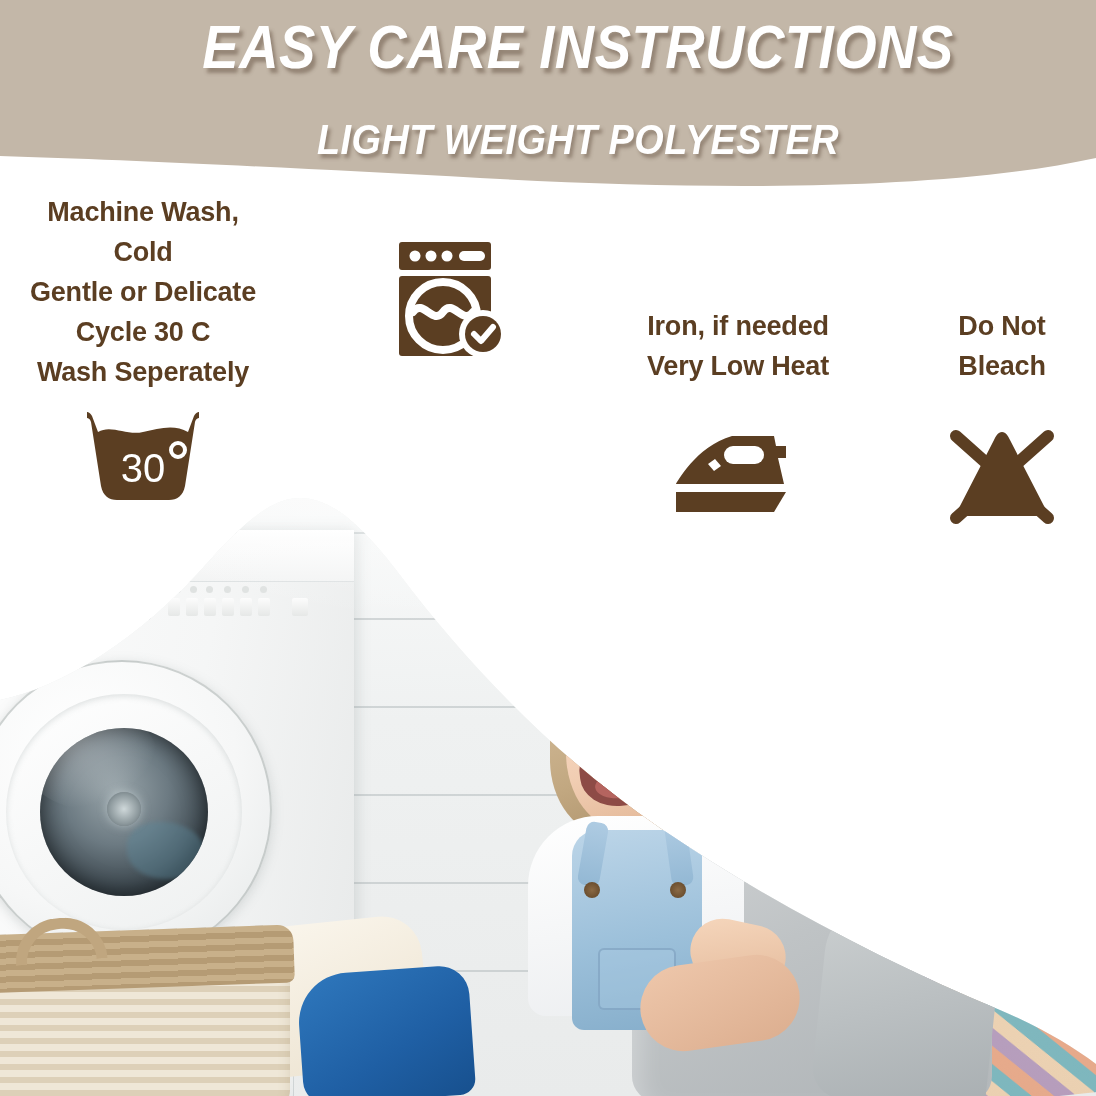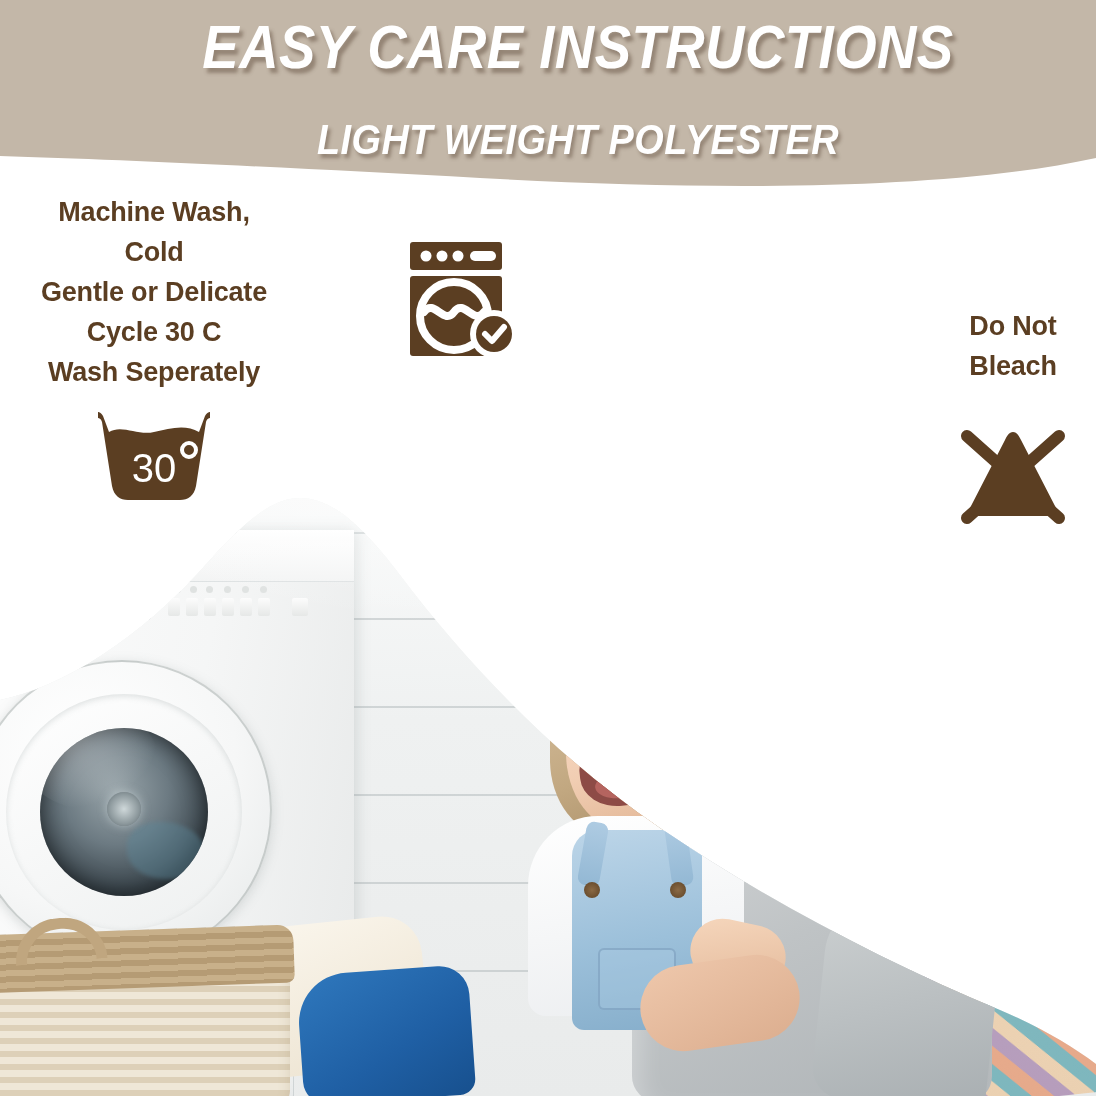--- a/index.html
+++ b/index.html
@@ -67,21 +67,21 @@
     color:#ffffff;
     text-shadow:3px 4px 4px rgba(90,72,55,0.45);
     transform:scaleX(0.88);
     transform-origin:center top;
     white-space:nowrap;
   }
 
   
   .care-row {
     position:absolute;
-    left:16px; top:178px;
+    left:5px; top:178px;
     width:984px;
     height:340px;
     z-index:6;
     padding-left:46px;
   }
   .care-col {
     position:absolute;
     text-align:center;
   }
   .care-label {
@@ -594,20 +594,32 @@
           <rect x="10" y="36" width="92" height="80" rx="3" fill="#5B3E22"></rect>
           <circle cx="54" cy="76" r="34" fill="none" stroke="#ffffff" stroke-width="8"></circle>
           <path d="M24,72 C34,58 44,86 54,72 C64,58 74,86 84,72" fill="none" stroke="#ffffff" stroke-width="8" stroke-linecap="round"></path>
           <circle cx="94" cy="94" r="24" fill="#ffffff"></circle>
           <circle cx="94" cy="94" r="18" fill="#5B3E22"></circle>
           <path d="M85,94 L92,101 L104,87" fill="none" stroke="#ffffff" stroke-width="6" stroke-linecap="round" stroke-linejoin="round"></path>
         </svg>
       </div>
     </div>
 
+    <div class="care-col" id="col-2">
+      <div class="care-label">Iron, if needed
+Very Low Heat</div>
+      <div class="care-icon">
+        <svg class="icon-svg" width="128" height="86" viewBox="0 0 128 86" aria-hidden="true">
+          <path d="M2,56 C2,56 22,18 58,8 L100,8 L102,18 L112,18 L112,30 L104,30 L110,56 Z" fill="#5B3E22"></path>
+          <rect x="50" y="18" width="40" height="18" rx="9" fill="#ffffff"></rect>
+          <path d="M34,36 L41,31 L47,38 L40,43 Z" fill="#ffffff"></path>
+          <path d="M2,64 L112,64 L100,84 L2,84 Z" fill="#5B3E22"></path>
+        </svg>
+      </div>
+    </div>
 
     <div class="care-col" id="col-3">
       <div class="care-label">Do Not
 Bleach</div>
       <div class="care-icon">
         <svg class="icon-svg" width="116" height="102" viewBox="0 0 116 102" aria-hidden="true">
           <line x1="12" y1="12" x2="104" y2="94" stroke="#5B3E22" stroke-width="12" stroke-linecap="round"></line>
           <line x1="104" y1="12" x2="12" y2="94" stroke="#5B3E22" stroke-width="12" stroke-linecap="round"></line>
           <path d="M58,8 C62,8 64,12 66,16 L100,82 C103,88 100,92 94,92 L22,92 C16,92 13,88 16,82 L50,16 C52,12 54,8 58,8 Z" fill="#5B3E22"></path>
         </svg>

